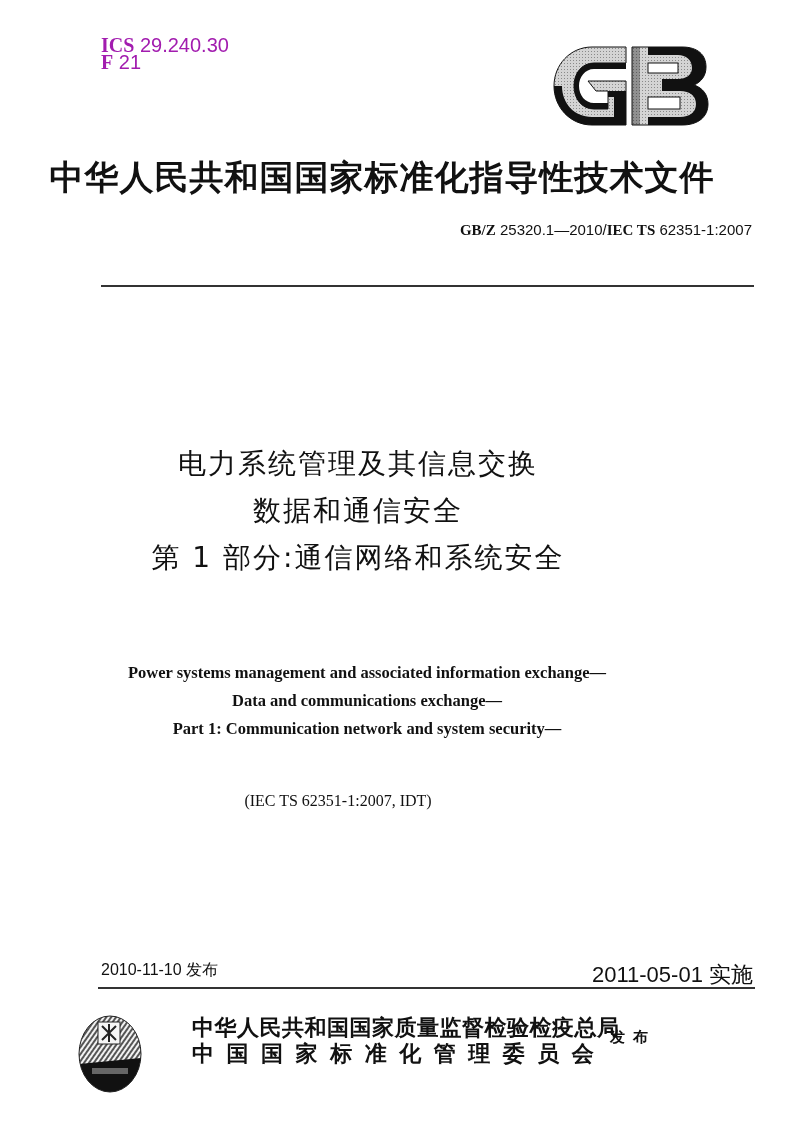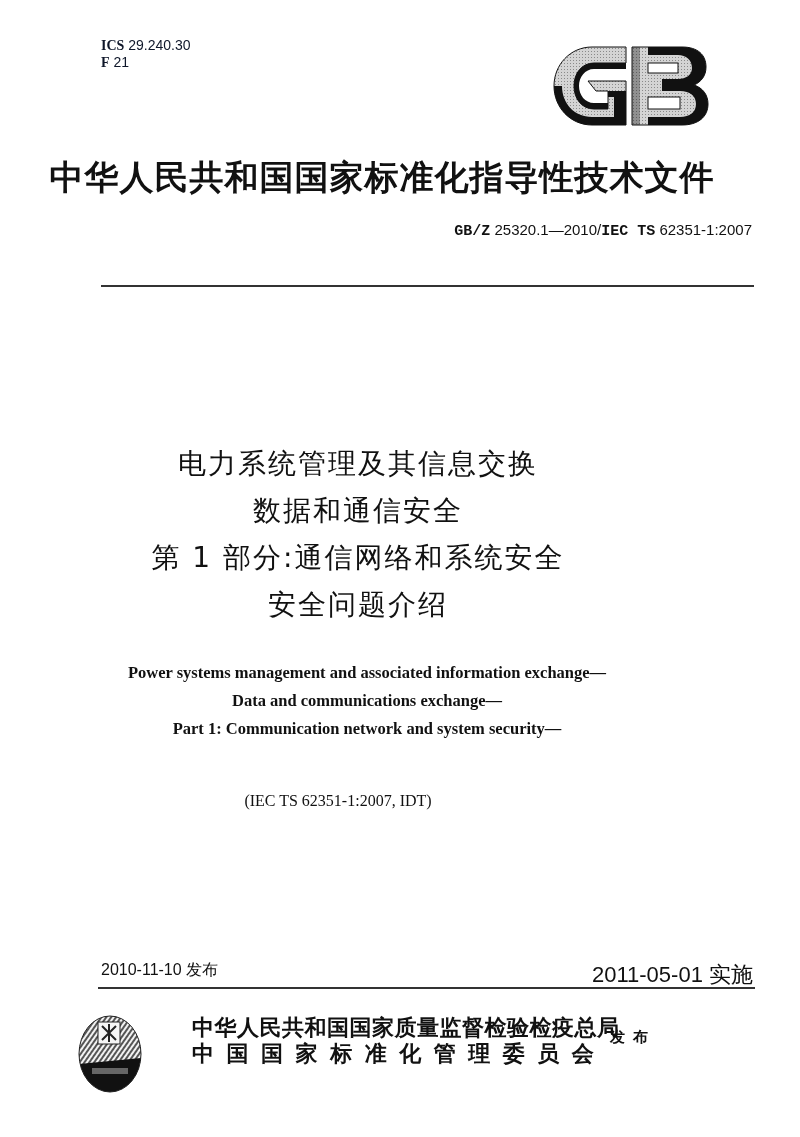--- a/index.html
+++ b/index.html
@@ -14,23 +14,23 @@
       overflow: hidden;
       color: #111111;
       font-family: "DejaVu Serif", "Liberation Serif", serif;
     }
     .abs { position: absolute; }
 
     
     .ics {
       left: 101px; top: 37px;
       font-family: "Liberation Sans", "DejaVu Sans", sans-serif;
-      font-size: 14px;
+      font-size: 20px;
       line-height: 17px;
-      color: #0f172a;
+      color: #a21caf;
     }
     .ics .bold-serif { font-family: "Liberation Serif", serif; font-weight: bold; }
 
     
     .gb-logo {
       left: 552px; top: 45px;
       width: 158px; height: 82px;
     }
 
     
@@ -44,21 +44,21 @@
       line-height: 44px;
       color: #111;
     }
     .doc-number {
       right: 48px; top: 221px;
       font-family: "Liberation Sans", "DejaVu Sans", sans-serif;
       font-size: 15px;
       color: #111;
       white-space: nowrap;
     }
-    .doc-number .b { font-family: Liberation Mono, monospace; font-weight: bold; }
+    .doc-number .b { font-family: Liberation Serif, serif; font-weight: bold; }
 
     .rule-top {
       left: 101px; top: 285px; width: 653px; height: 2px;
       background: #333;
     }
 
     
     .cn-title {
       left: 0; top: 440px; width: 716px;
       text-align: center;
@@ -189,21 +189,20 @@
   <span>25320.1—2010/</span><span class="b">IEC TS</span>
   <span>62351-1:2007</span>
 </div>
 
 <div class="abs rule-top"></div>
 
 <div class="abs cn-title">
   <div>电力系统管理及其信息交换</div>
   <div>数据和通信安全</div>
   <div>第 1 部分:通信网络和系统安全</div>
-  <div>安全问题介绍</div>
 </div>
 
 <div class="abs en-title">
   <div>Power systems management and associated information exchange—</div>
   <div>Data and communications exchange—</div>
   <div>Part 1: Communication network and system security—</div>
 </div>
 
 <div class="abs equiv">(IEC TS 62351-1:2007, IDT)</div>
 

